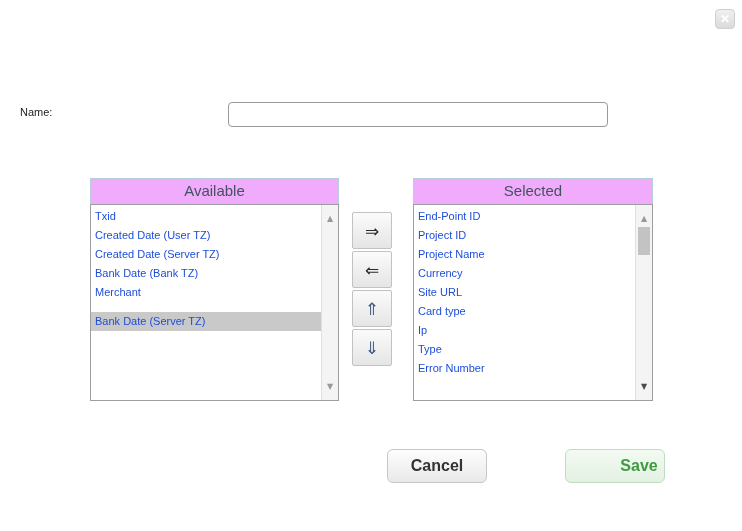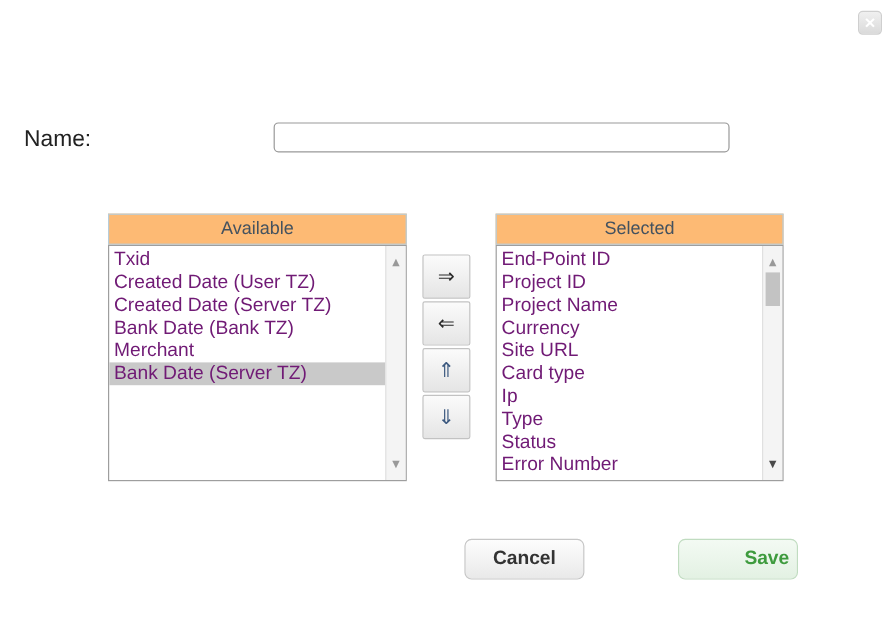--- a/index.html
+++ b/index.html
@@ -23,54 +23,54 @@
 
   
   .title {
     position: absolute; left: 20px; top: 30px;
     font-size: 20px; font-weight: bold; color: #2d6ca8;
   }
 
   
   .name-label {
     position: absolute; left: 20px; top: 106px;
-    font-size: 19px; color: #222222;
+    font-size: 11px; color: #222222;
   }
   .name-input {
     position: absolute; left: 228px; top: 102px;
     width: 380px; height: 25px;
     border: 1px solid #999999; border-radius: 4px;
     font-size: 14px; padding: 0 6px;
     font-family: "Liberation Sans", sans-serif;
     outline: none; background: #fff;
   }
 
   
   .listbox { position: absolute; top: 178px; }
   .listbox.available { left: 90px; width: 249px; }
   .listbox.selectedbox { left: 413px; width: 240px; }
   .list-header {
     height: 26px; line-height: 24px;
-    background: #fdba74; border: 1px solid #b7cdda;
+    background: #f0abfc; border: 1px solid #b7cdda;
     text-align: center; font-size: 15px; color: #44525f;
   }
   .list-body {
     position: relative; height: 197px;
     background: #ffffff; border: 1px solid #9e9e9e;
     overflow: hidden;
   }
   .list-items { padding-top: 2px; }
   .list-item {
     height: 19px; line-height: 19px;
-    font-size: 16px; color: #701a75;
+    font-size: 11px; color: #1d4ed8;
     padding-left: 4px; margin-right: 17px;
     white-space: nowrap; overflow: hidden;
     cursor: default;
   }
-  .list-item.selected { background: #c9c9c9; }
+  .list-item.selected { background: #c9c9c9; margin-top: 10px; }
 
   
   .scrollbar {
     position: absolute; top: 0; right: 0; bottom: 0; width: 17px;
     background: #f4f4f4; border-left: 1px solid #e0e0e0;
   }
   .sb-arrow {
     position: absolute; left: 0; width: 100%;
     text-align: center; font-size: 8px; color: #999999;
     font-family: "DejaVu Sans", sans-serif; cursor: pointer;
@@ -153,21 +153,20 @@
     <div class="list-body">
       <div class="list-items">
           <div class="list-item">End-Point ID</div>
           <div class="list-item">Project ID</div>
           <div class="list-item">Project Name</div>
           <div class="list-item">Currency</div>
           <div class="list-item">Site URL</div>
           <div class="list-item">Card type</div>
           <div class="list-item">Ip</div>
           <div class="list-item">Type</div>
-          <div class="list-item">Status</div>
           <div class="list-item">Error Number</div>
         </div>
       <div class="scrollbar">
         <div class="sb-arrow sb-up">▲</div>
         <div class="sb-thumb"></div>
         <div class="sb-arrow sb-down dark">▼</div>
       </div>
     </div>
   </div>
 

